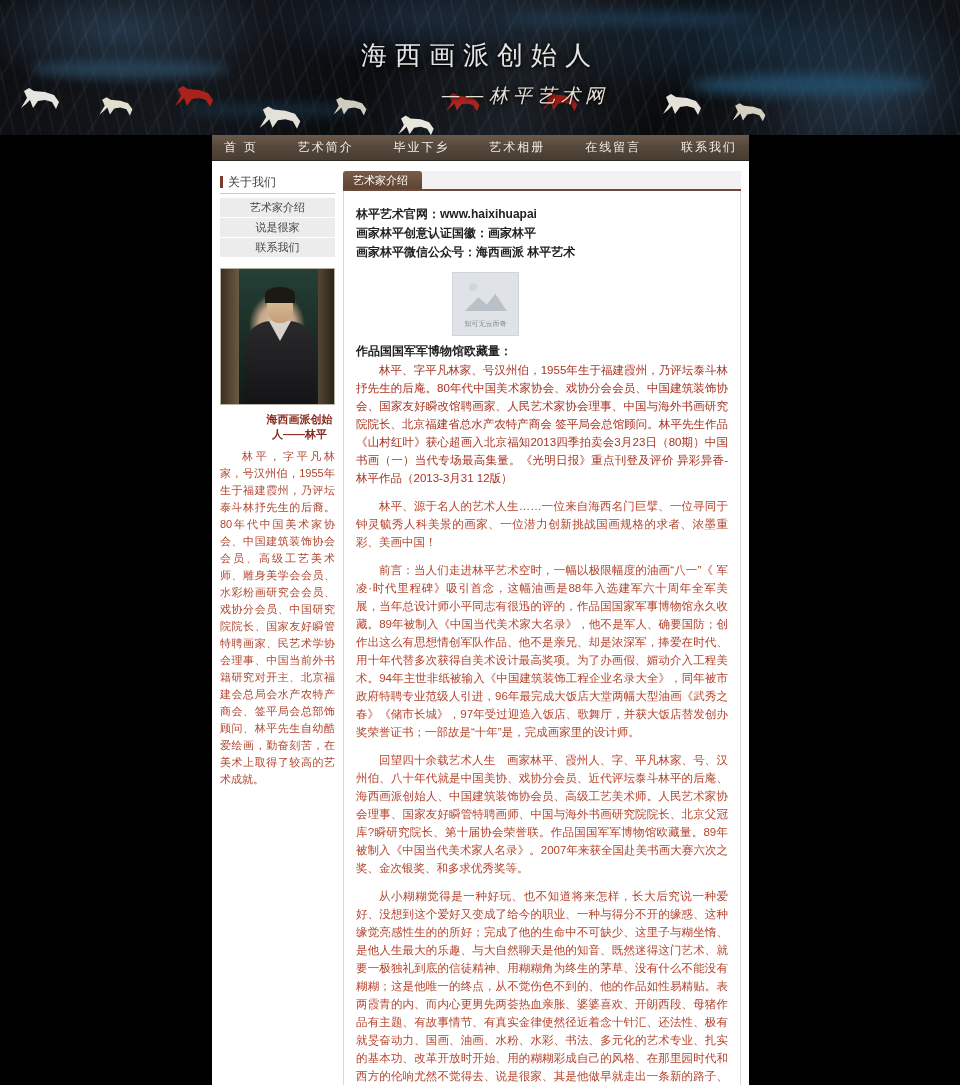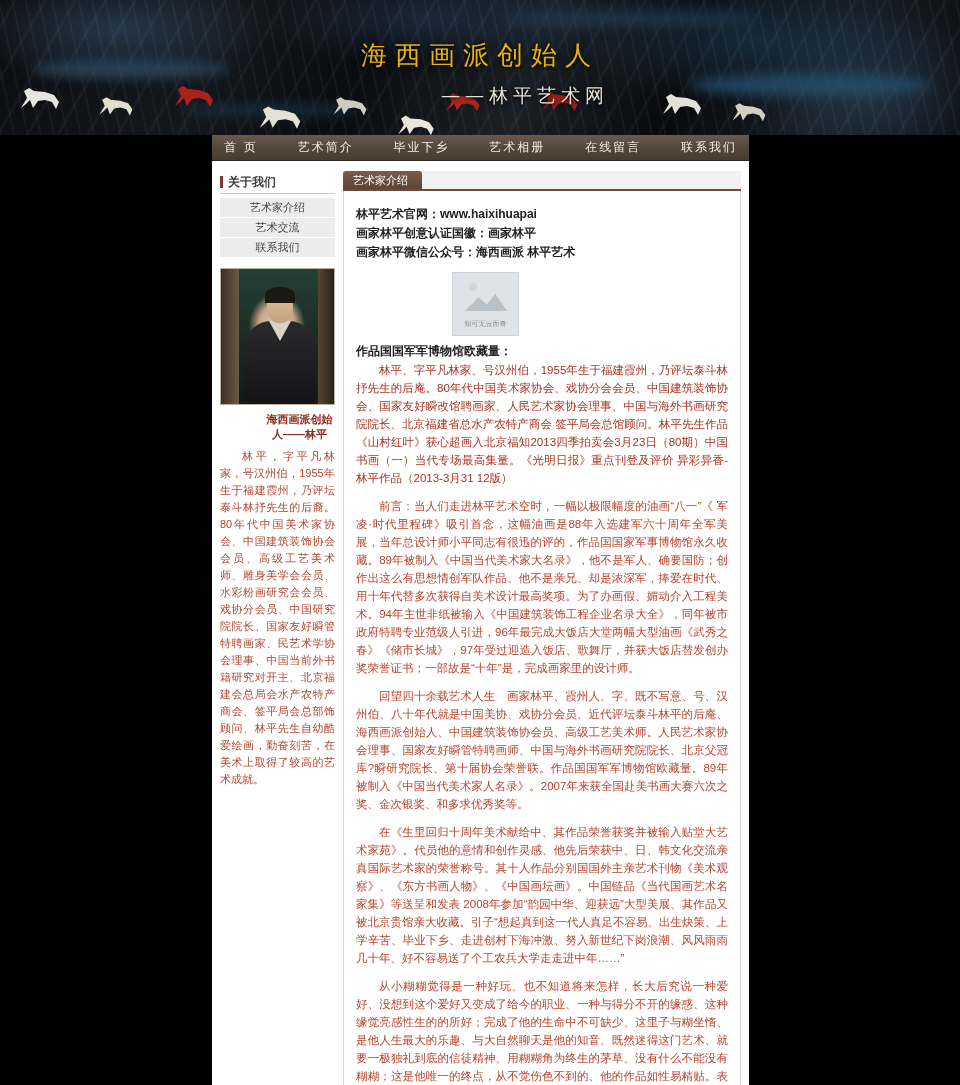--- a/index.html
+++ b/index.html
@@ -63,31 +63,32 @@
     left: 0;
     top: 38px;
     width: 960px;
     text-align: center;
     pointer-events: none;
   }
   .banner-title .line1 {
     font-family: "DejaVu Serif", "Liberation Serif", serif;
     font-size: 26px;
     letter-spacing: 8px;
-    color: #eab308;
+    color: #e5e5e5;
     text-shadow: 0 1px 3px #000, 0 0 12px rgba(0,0,0,.9);
   }
   .banner-title .line2 {
     margin-top: 10px;
     font-family: "DejaVu Serif", "Liberation Serif", serif;
     font-size: 19px;
     letter-spacing: 5px;
     color: #e7e2d6;
     text-shadow: 0 1px 3px #000, 0 0 10px rgba(0,0,0,.9);
     padding-left: 90px;
+    font-style: italic;
   }
 
   
   .page {
     position: absolute;
     left: 212px;
     top: 135px;
     width: 537px;
     background: #ffffff;
   }
@@ -124,21 +125,21 @@
     background: #fff;
   }
   .sidebar { width: 115px; flex: 0 0 115px; }
   .main { flex: 1; }
 
   .side-title {
     height: 22px;
     background: #fff;
     color: #3c3c3c;
     font-size: 12px;
-    font-weight: bold;
+    font-weight: normal;
     display: flex;
     align-items: center;
     border-bottom: 1px solid #c9c9c9;
     margin-bottom: 4px;
   }
   .side-title .bar {
     width: 3px;
     height: 12px;
     background: #7a3b2e;
     margin-right: 5px;
@@ -348,21 +349,21 @@
 
     <div class="content">
 
       <div class="sidebar">
         <div class="side-title">
           <span class="bar"></span>
           <span>关于我们</span>
         </div>
         <ul class="side-menu">
           <li>艺术家介绍</li>
-          <li>艺术交流</li>
+          <li>说是很家</li>
           <li>联系我们</li>
         </ul>
 
         <div class="portrait">
           <div class="frame-l"></div>
           <div class="frame-r"></div>
           <div class="body"></div>
           <div class="collar"></div>
           <div class="head"></div>
           <div class="hair"></div>
@@ -385,23 +386,23 @@
           <div class="qr-box">
             <div class="sun"></div>
             <div class="mountain"></div>
             <div class="cap">知可无云而奇</div>
           </div>
 
           <div class="meta-line">作品国国军军博物馆欧藏量：</div>
 
           <div class="article">
             <p class="first">林平、字平凡林家、号汉州伯，1955年生于福建霞州，乃评坛泰斗林抒先生的后庵。80年代中国美术家协会、戏协分会会员、中国建筑装饰协会、国家友好瞬改馆聘画家、人民艺术家协会理事、中国与海外书画研究院院长、北京福建省总水产农特产商会 签平局会总馆顾问。林平先生作品《山村红叶》获心超画入北京福知2013四季拍卖会3月23日（80期）中国书画（一）当代专场最高集量。《光明日报》重点刊登及评价 异彩异香-林平作品（2013-3月31 12版）</p>
+            <p>林平、源于名人的艺术人生……一位来自海西名门巨擘、一位寻同于钟灵毓秀人科美景的画家、一位潜力创新挑战国画规格的求者、浓墨重彩、美画中国！</p>
             <p>前言：当人们走进林平艺术空时，一幅以极限幅度的油画“八一”《 军凌·时代里程碑》吸引首念，这幅油画是88年入选建军六十周年全军美展，当年总设计师小平同志有很迅的评的，作品国国家军事博物馆永久收藏。89年被制入《中国当代美术家大名录》，他不是军人、确要国防；创作出这么有思想情创军队作品、他不是亲兄、却是浓深军，捧爱在时代、用十年代替多次获得自美术设计最高奖项。为了办画假、媚动介入工程美术。94年主世非纸被输入《中国建筑装饰工程企业名录大全》，同年被市政府特聘专业范级人引进，96年最完成大饭店大堂两幅大型油画《武秀之春》《储市长城》，97年受过迎造入饭店、歌舞厅，并获大饭店替发创办奖荣誉证书；一部故是“十年”是，完成画家里的设计师。</p>
-            <p>回望四十余载艺术人生　画家林平、霞州人、字、既不写意、号、汉州伯、八十年代就是中国美协、戏协分会员、近代评坛泰斗林平的后庵、海西画派创始人、中国建筑装饰协会员、高级工艺美术师。人民艺术家协会理事、国家友好瞬管特聘画师、中国与海外书画研究院院长、北京父冠库?瞬研究院长、第十届协会荣誉联。作品国国军军博物馆欧藏量。89年被制入《中国当代美术家人名录》。2007年来获全国赴美书画大赛六次之奖、金次银奖、和多求优秀奖等。</p>
-            <p>在《生里回归十周年美术献给中、其作品荣誉获奖并被输入贴堂大艺术家苑》。代员他的意情和创作灵感、他先后荣获中、日、韩文化交流亲真国际艺术家的荣誉称号。其十人作品分别国国外主亲艺术刊物《美术观察》、《东方书画人物》、《中国画坛画》。中国链品《当代国画艺术名家集》等送呈和发表 2008年参加“韵园中华、迎获远”大型美展、其作品又被北京贵馆亲大收藏。引子“想起真到这一代人真足不容易、出生炔策、上学辛苦、毕业下乡、走进创村下海冲激、努入新世纪下岗浪潮、风风雨雨几十年、好不容易送了个工农兵大学走走进中年……”</p>
+            <p>回望四十余载艺术人生　画家林平、霞州人、字、平凡林家、号、汉州伯、八十年代就是中国美协、戏协分会员、近代评坛泰斗林平的后庵、海西画派创始人、中国建筑装饰协会员、高级工艺美术师。人民艺术家协会理事、国家友好瞬管特聘画师、中国与海外书画研究院院长、北京父冠库?瞬研究院长、第十届协会荣誉联。作品国国军军博物馆欧藏量。89年被制入《中国当代美术家人名录》。2007年来获全国赴美书画大赛六次之奖、金次银奖、和多求优秀奖等。</p>
             <p>从小糊糊觉得是一种好玩、也不知道将来怎样，长大后究说一种爱好、没想到这个爱好又变成了给今的职业、一种与得分不开的缘惑、这种缘觉亮感性生的的所好；完成了他的生命中不可缺少、这里子与糊坐惰、是他人生最大的乐趣、与大自然聊天是他的知音、既然迷得这门艺术、就要一极独礼到底的信徒精神、用糊糊角为终生的茅草、没有什么不能没有糊糊；这是他唯一的终点，从不觉伤色不到的、他的作品如性易精贴。表两霞青的内、而内心更男先两荟热血亲胀、婆婆喜欢、开朗西段、母猪作品有主题、有故事情节、有真实金律使然径近着念十针汇、还法性、极有就旻奋动力、国画、油画、水粉、水彩、书法、多元化的艺术专业、扎实的基本功、改革开放时开始、用的糊糊彩成自己的风格、在那里园时代和西方的伦响尤然不觉得去、说是很家、其是他做早就走出一条新的路子、无疑中有了自己的符号、可以说从未见过这种糊油、中西合壁；既有东方与意亲就又有西方古体伊统一、神比较学见的糊步、既有传统在当代、既不写意、也不夫写实；在传统与现代中交一创新和创造、突破、属于记忆参亲来很主交、进人、超人、立体、厚重特别瞬引人、许多载荣、轨物瞬获得好好林平的作品、要国创新、健康坏音、要国防身、不浮躁、不急功近利、保持一个平静平常的心念、与时俱进！</p>
 
           </div>
         </div>
       </div>
     </div>
 
   </div>
 </div>
 

